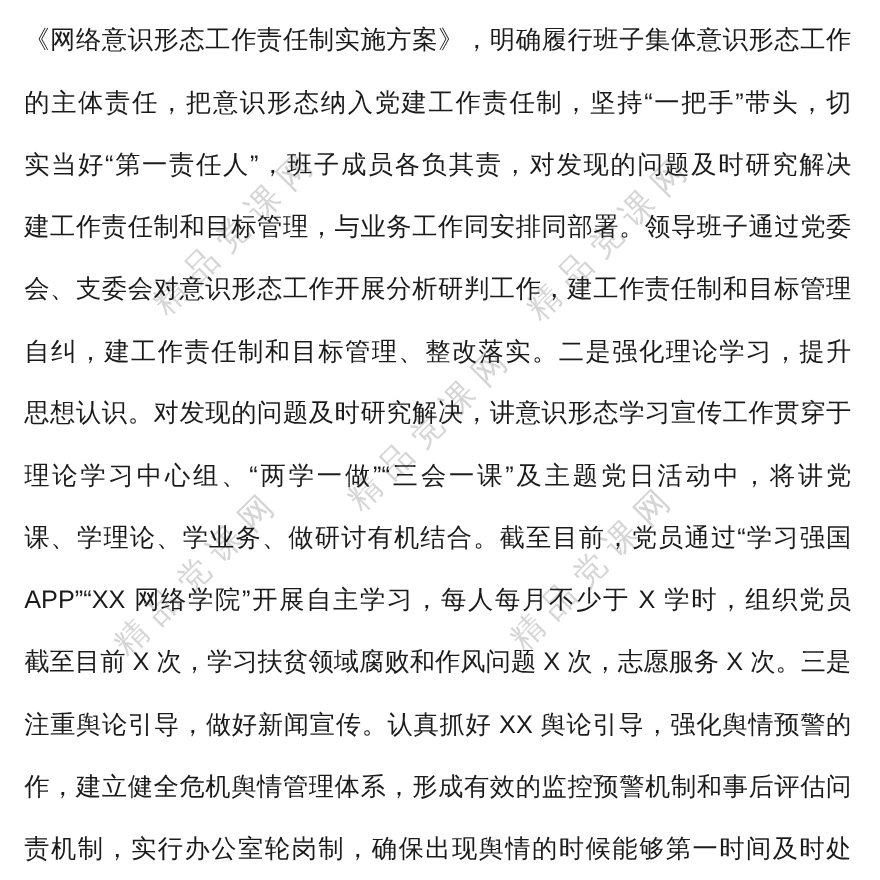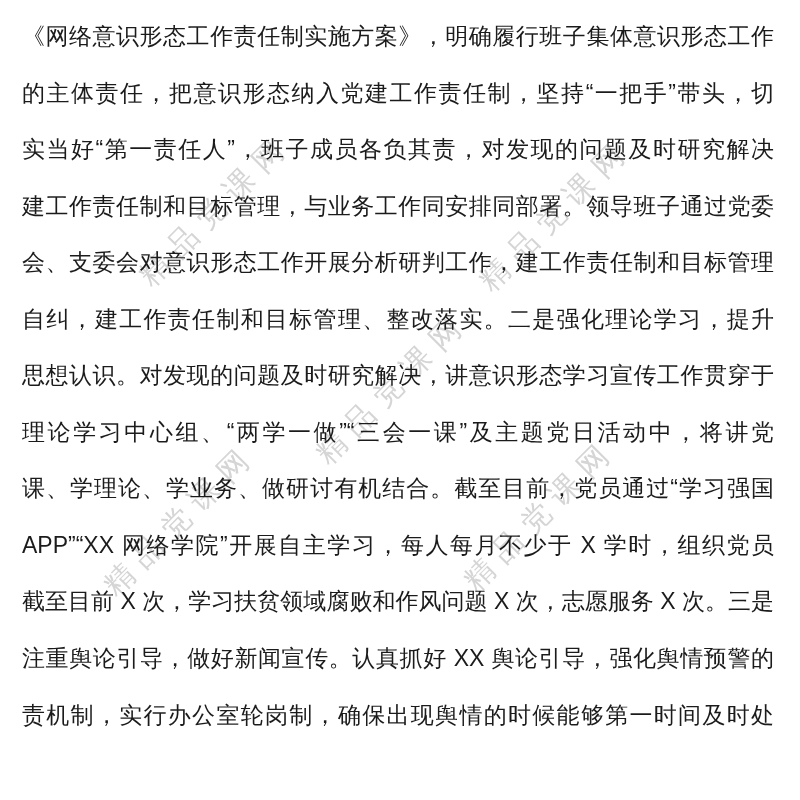--- a/index.html
+++ b/index.html
@@ -70,15 +70,16 @@
       <div class="line">实当好“第一责任人”，班子成员各负其责，对发现的问题及时研究解决</div>
       <div class="line">建工作责任制和目标管理，与业务工作同安排同部署。领导班子通过党委</div>
       <div class="line">会、支委会对意识形态工作开展分析研判工作，建工作责任制和目标管理</div>
       <div class="line">自纠，建工作责任制和目标管理、整改落实。二是强化理论学习，提升</div>
       <div class="line">思想认识。对发现的问题及时研究解决，讲意识形态学习宣传工作贯穿于</div>
       <div class="line">理论学习中心组、“两学一做”“三会一课”及主题党日活动中，将讲党</div>
       <div class="line">课、学理论、学业务、做研讨有机结合。截至目前，党员通过“学习强国</div>
       <div class="line">APP”“XX 网络学院”开展自主学习，每人每月不少于 X 学时，组织党员</div>
       <div class="line">截至目前 X 次，学习扶贫领域腐败和作风问题 X 次，志愿服务 X 次。三是</div>
       <div class="line">注重舆论引导，做好新闻宣传。认真抓好 XX 舆论引导，强化舆情预警的工</div>
+      <div class="line">作，建立健全危机舆情管理体系，形成有效的监控预警机制和事后评估问</div>
       <div class="line">责机制，实行办公室轮岗制，确保出现舆情的时候能够第一时间及时处理、</div>
     </div>
 </div>
 
 </body></html>

